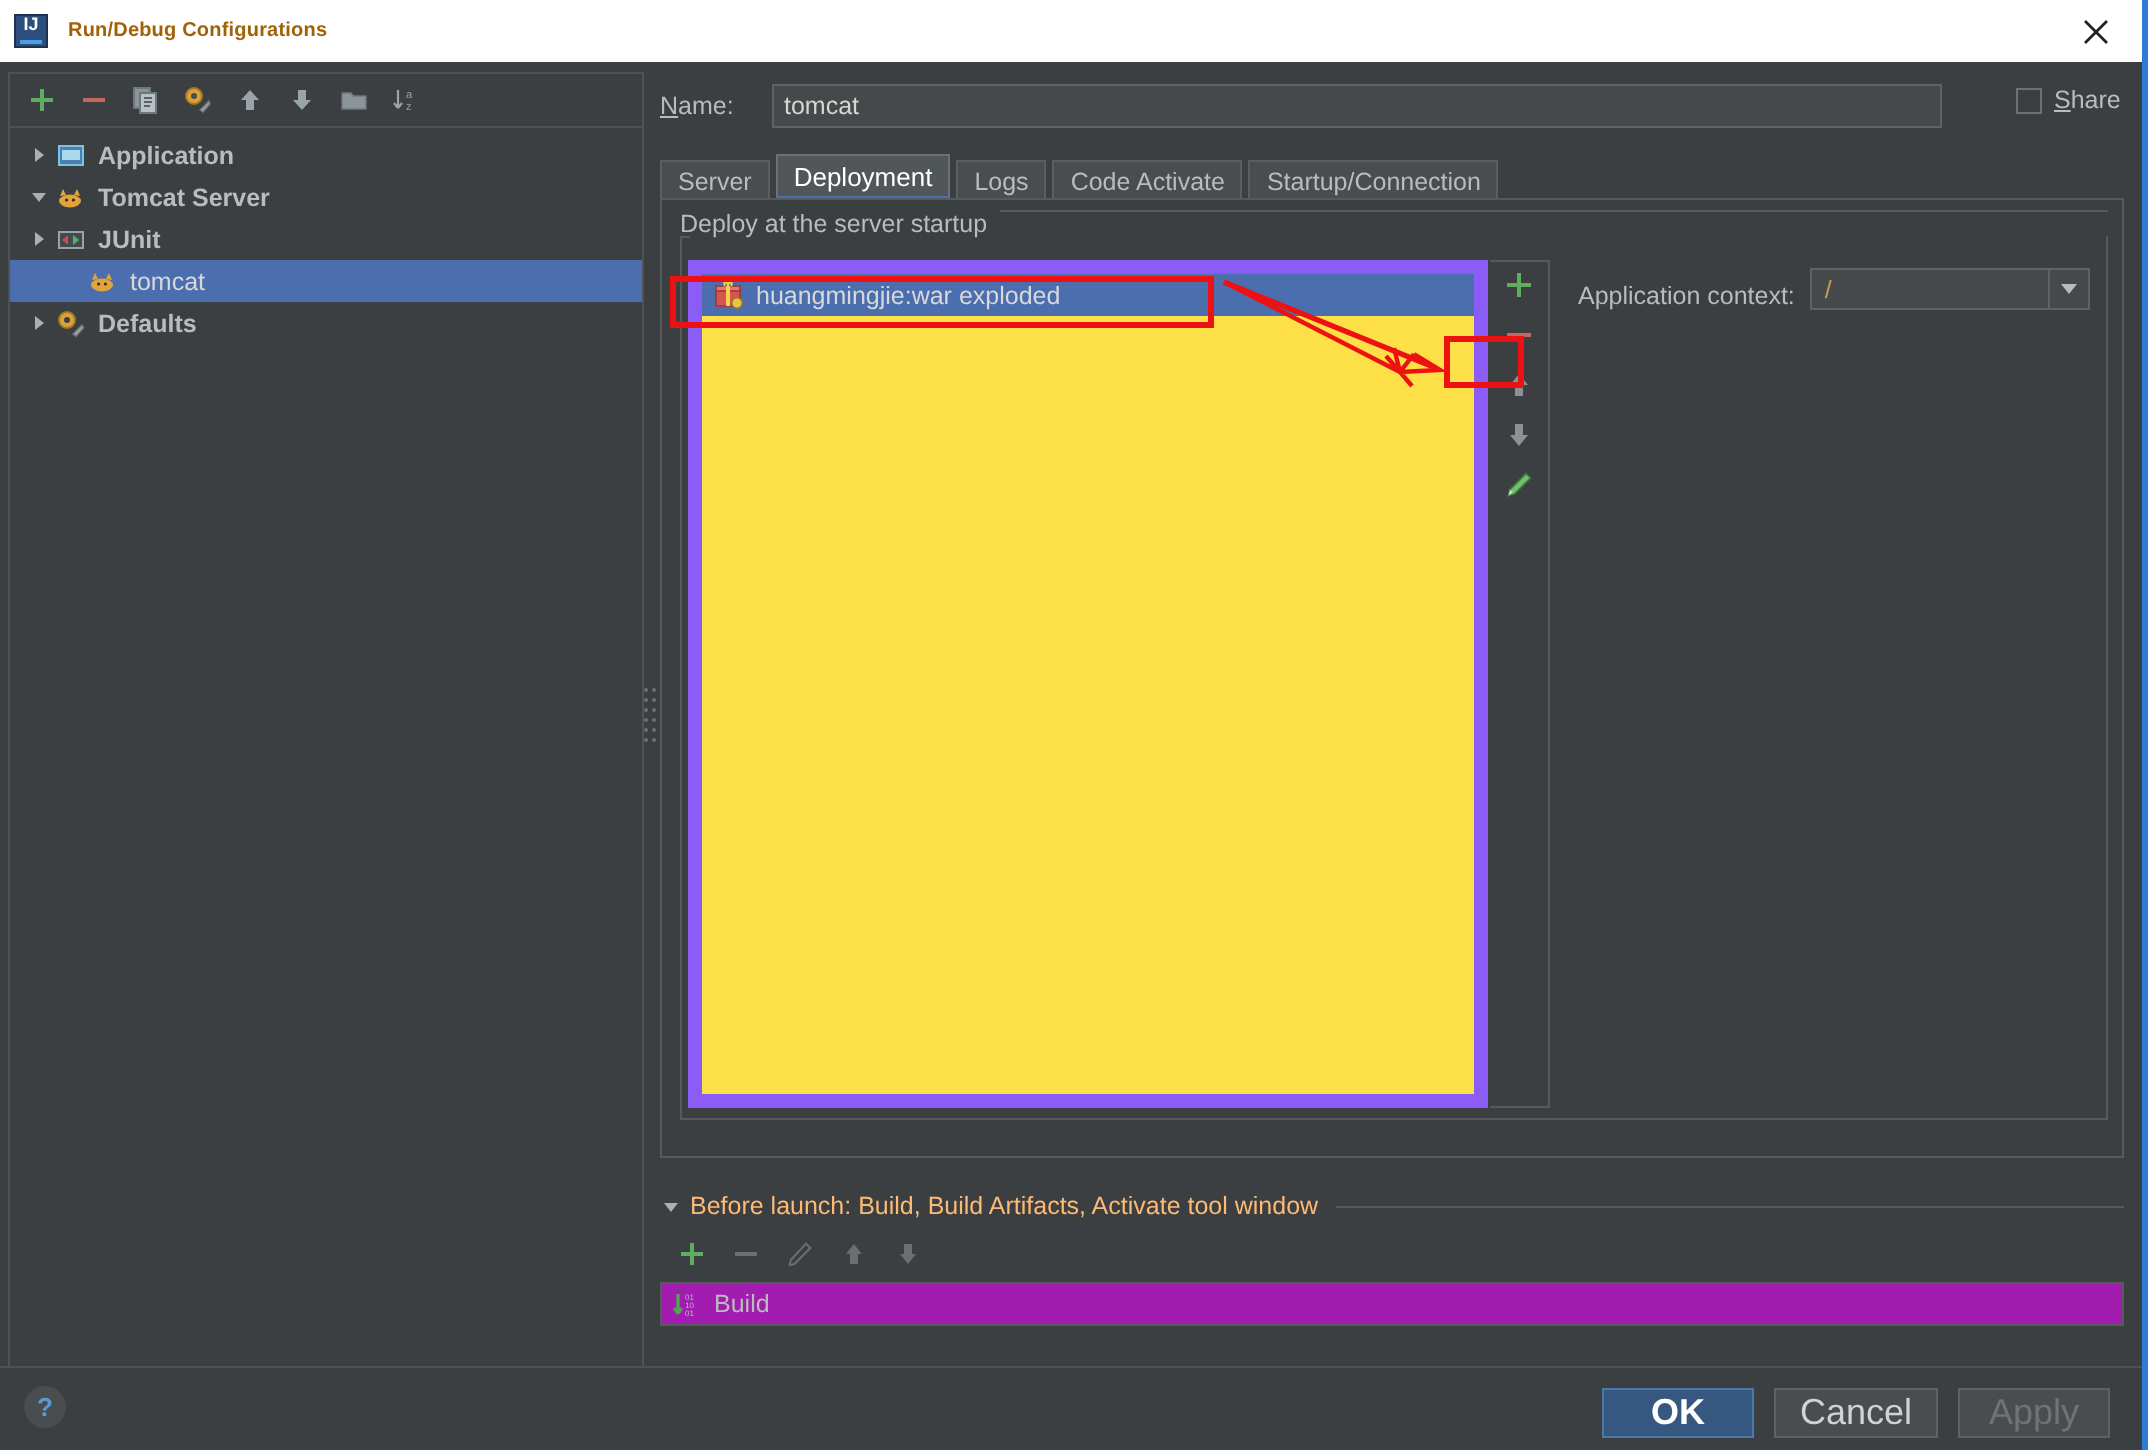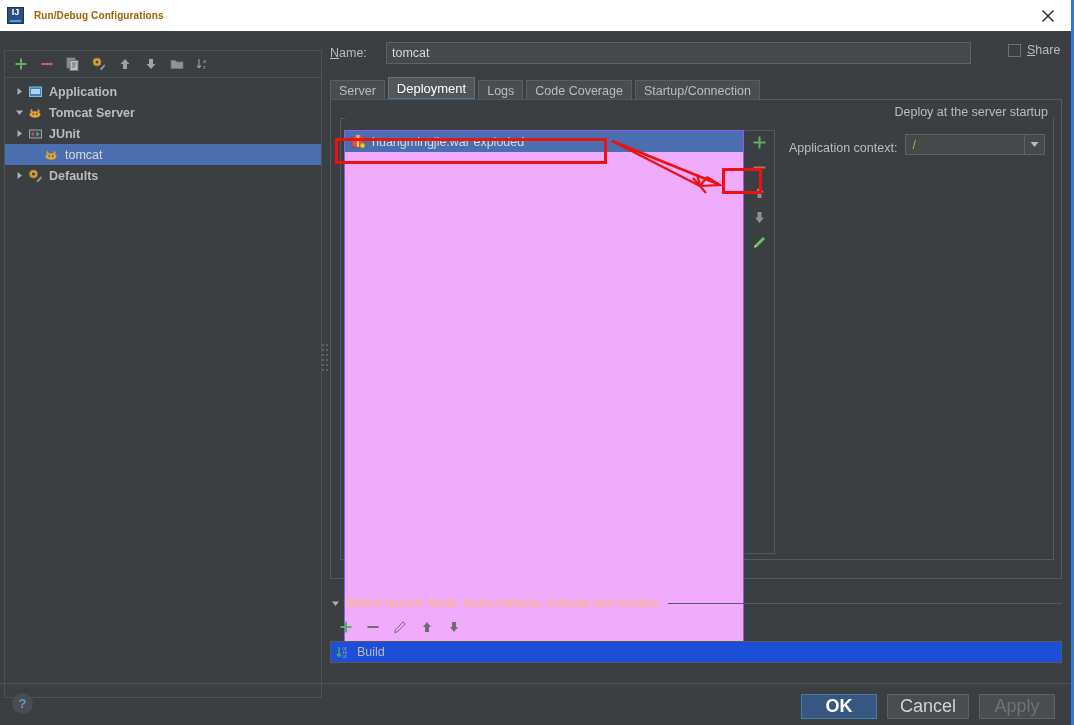--- a/index.html
+++ b/index.html
@@ -74,21 +74,21 @@
     display: flex;
     align-items: center;
     justify-content: center;
     cursor: default;
   }
   .title-close svg { display:block; }
 
   
   .left-panel {
     position: absolute;
-    left: 4px; top: 50px;
+    left: 4px; top: 36px;
     width: 318px; height: 648px;
     background: #3c3f41;
     border: 1px solid #4e5254;
     box-sizing: border-box;
   }
   .left-toolbar {
     height: 26px;
     display: flex;
     align-items: center;
     padding-left: 8px;
@@ -240,23 +240,22 @@
   .group {
     position: absolute;
     left: 9px; top: 12px;
     width: 714px;
     height: 448px;
   }
   .group-legend {
     position: absolute;
     left: 0; top: -7px;
     display: flex;
-    align-items: flex-end;
+    align-items: flex-start;
     width: 100%;
-    flex-direction: column;
   }
   .group-legend span {
     font-size: 12.5px;
     color: #bbbbbb;
     background: #3c3f41;
     padding-right: 6px;
     white-space: nowrap;
   }
   .group-legend i {
     flex: 1;
@@ -278,23 +277,23 @@
     top: 0;
     height: 1px;
     background: #555a5c;
   }
   .group-body::before { left: 0; width: 4px; }
 
   
   .deploy-list {
     position: absolute;
     left: 3px; top: 12px;
-    width: 400px; height: 512px;
-    background: #f0abfc;
-    border: 1px solid #8b5cf6;
+    width: 400px; height: 424px;
+    background: #fde047;
+    border: 7px solid #8b5cf6;
     box-sizing: border-box;
   }
   .deploy-item {
     height: 21px;
     background: #4b6eaf;
     display: flex;
     align-items: center;
     padding-left: 5px;
     box-sizing: border-box;
     cursor: default;
@@ -385,21 +384,21 @@
     display: flex;
     align-items: center;
     gap: 11px;
     padding-left: 8px;
   }
   .bl-list {
     margin-top: 4px;
     height: 22px;
     border: 1px solid #555a5c;
     box-sizing: border-box;
-    background: #1d4ed8;
+    background: #a21caf;
     display: flex;
     align-items: center;
     padding-left: 4px;
   }
   .bl-list .b-icon { width: 16px; height: 16px; margin-right: 6px; display:flex; align-items:center; justify-content:center; flex:none;}
   .bl-list .b-label { font-size: 12.5px; color: #bbbbbb; }
 
   
   .footer-sep {
     position: absolute;
@@ -625,21 +624,21 @@
       <div class="share-box">
         <div class="checkbox"></div>
         <div class="share-label"><u>S</u><span>hare</span></div>
       </div>
     </div>
 
     <div class="tabs">
       <div class="tab">Server</div>
       <div class="tab active">Deployment</div>
       <div class="tab">Logs</div>
-      <div class="tab">Code Coverage</div>
+      <div class="tab">Code Activate</div>
       <div class="tab">Startup/Connection</div>
     </div>
 
     <div class="tab-panel">
       <div class="group">
         <div class="group-legend">
           <span>Deploy at the server startup</span>
           <i></i>
         </div>
         <div class="group-body">

